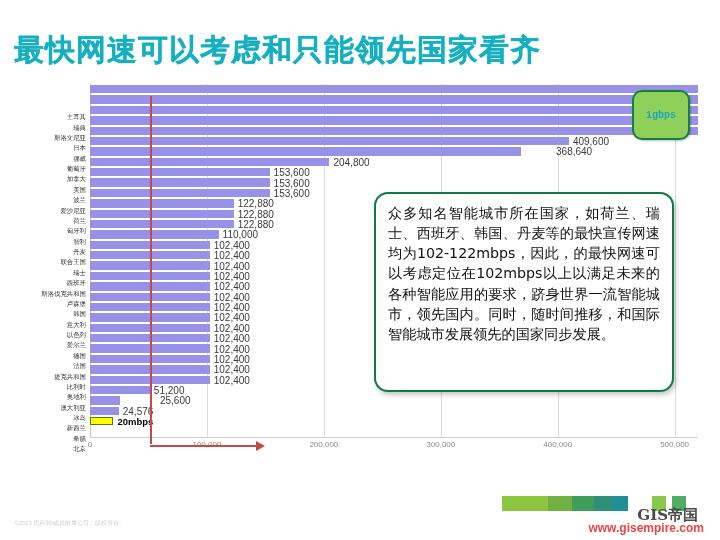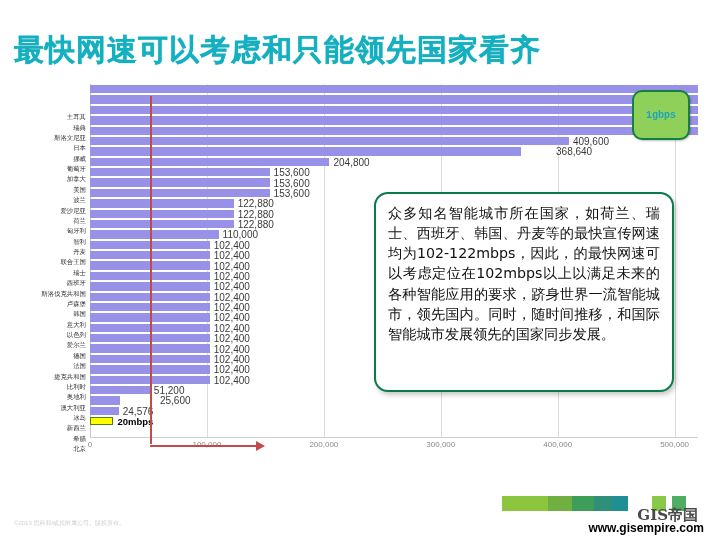--- a/index.html
+++ b/index.html
@@ -124,21 +124,21 @@
   .logo{position:absolute;right:8px;bottom:4px;width:210px;height:40px;}
   .swatches{position:absolute;right:0;top:0;height:15px;width:210px;}
   .sw{position:absolute;top:0;height:15px;}
   .brand{
     position:absolute;right:14px;top:10px;
     font-size:15px;font-weight:bold;color:#4a4a4a;
     font-family:"DejaVu Serif",serif;white-space:nowrap;
   }
   .url{
     position:absolute;right:8px;top:25px;
-    font-size:12px;font-weight:bold;color:#000000;white-space:nowrap;
+    font-size:12px;font-weight:bold;color:#ef4444;white-space:nowrap;
   }
 </style>
 </head>
 <body>
 
 <div id="slide">
 
   <div class="title">最快网速可以考虑和只能领先国家看齐</div>
 
   <div class="chart">

